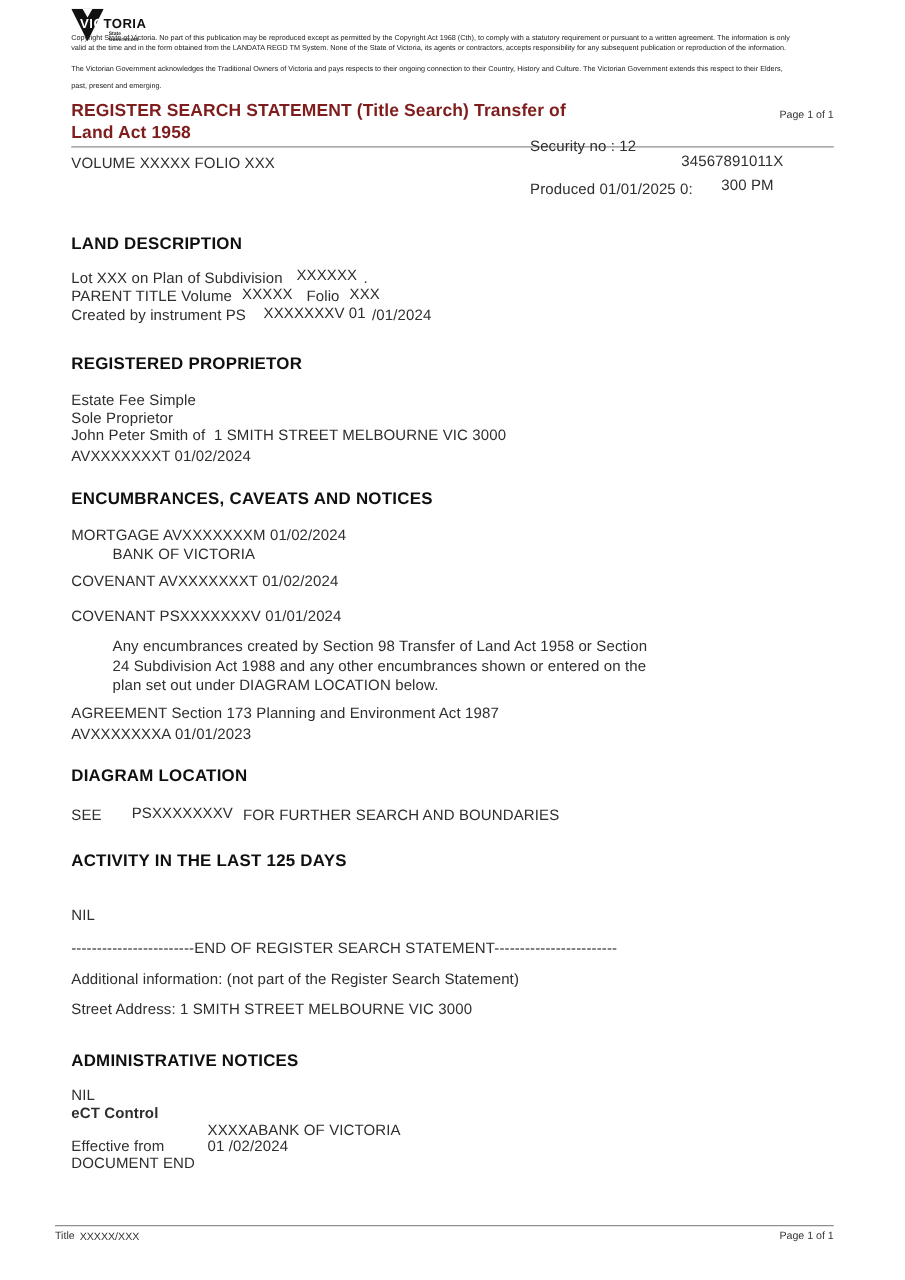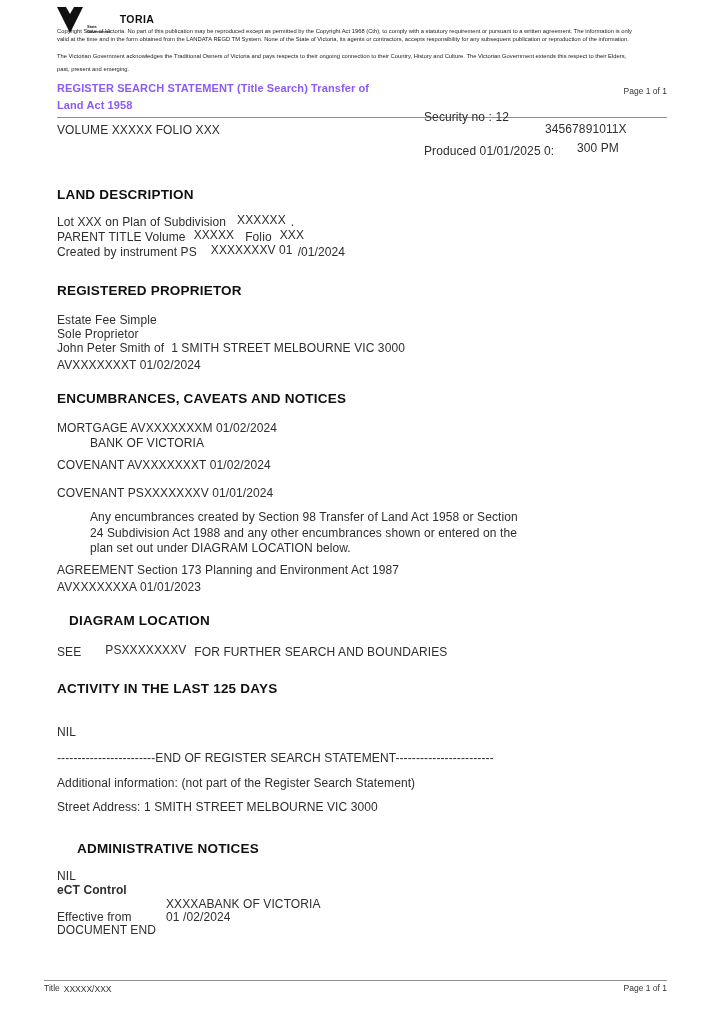--- a/index.html
+++ b/index.html
@@ -2,31 +2,31 @@
 <html><head>
 <meta charset="utf-8">
 <style>
   html,body{margin:0;padding:0;background:#ffffff;}
   .page{
     position:relative;width:724px;height:1024px;background:#ffffff;overflow:hidden;
     font-family:"Liberation Sans", sans-serif;color:#2e2e2e;
   }
   .line{position:absolute;white-space:pre;font-size:12px;line-height:14px;letter-spacing:.1px;color:#2e2e2e;}
   .h{position:absolute;white-space:pre;font-size:13.5px;line-height:15px;font-weight:700;letter-spacing:.2px;color:#101010;}
-  .title{position:absolute;white-space:pre-line;font-size:11px;line-height:16.5px;font-weight:700;color:#8b5cf6;letter-spacing:.1px;}
+  .title{position:absolute;white-space:pre-line;font-size:14px;line-height:16.5px;font-weight:700;color:#7f1d1d;letter-spacing:.1px;}
   .tiny{position:absolute;white-space:pre-line;font-size:5.8px;letter-spacing:0;color:#222;}
   .small{position:absolute;white-space:pre;font-size:8.5px;color:#333;}
   .rule{position:absolute;height:1px;background:#8f8f8f;}
   .val{position:relative;top:-2px;}
   .vallow{position:relative;top:1px;}
   .note{position:absolute;white-space:pre-line;font-size:12px;line-height:15.5px;letter-spacing:.1px;color:#2e2e2e;}
   .logo{position:absolute;left:57px;top:7px;width:120px;height:30px;}
   .logo .tri{position:absolute;left:0;top:0;}
   .logo .word{position:absolute;left:7px;top:6px;font-size:10.5px;font-weight:700;letter-spacing:.4px;color:#101010;white-space:pre;}
-  .logo .word .inv{color:#ffffff;margin-left:37px;}
+  .logo .word .inv{color:#ffffff;}
   .logo .sub{position:absolute;left:30px;top:18px;font-size:4px;line-height:4.6px;color:#1a1a1a;white-space:pre-line;font-weight:700;}
 </style>
 </head>
 <body>
 
 <div class="page">
 
   <div class="logo">
     <svg class="tri" width="26" height="27" viewBox="0 0 26 27">
       <polygon points="0,0 26,0 13,26" fill="#111111"></polygon>
@@ -69,31 +69,31 @@
   <div class="line" style="left:57px;top:421px;">MORTGAGE AVXXXXXXXM 01/02/2024</div>
   <div class="line" style="left:90px;top:436px;">BANK OF VICTORIA</div>
   <div class="line" style="left:57px;top:458px;">COVENANT AVXXXXXXXT 01/02/2024</div>
   <div class="line" style="left:57px;top:486px;">COVENANT PSXXXXXXXV 01/01/2024</div>
   <div class="note" style="left:90px;top:510px;width:450px;">Any encumbrances created by Section 98 Transfer of Land Act 1958 or Section
 24 Subdivision Act 1988 and any other encumbrances shown or entered on the
 plan set out under DIAGRAM LOCATION below.</div>
   <div class="line" style="left:57px;top:563px;">AGREEMENT Section 173 Planning and Environment Act 1987</div>
   <div class="line" style="left:57px;top:580px;">AVXXXXXXXA 01/01/2023</div>
 
-  <div class="h" style="left:57px;top:613px;margin-left:12px;">DIAGRAM LOCATION</div>
+  <div class="h" style="left:57px;top:613px;">DIAGRAM LOCATION</div>
   <div class="line" style="left:57px;top:645px;"><span>SEE</span><span class="val" style="margin-left:24px;text-align:center;">PSXXXXXXXV</span><span style="margin-left:8px;">FOR FURTHER SEARCH AND BOUNDARIES</span></div>
 
   <div class="h" style="left:57px;top:681px;">ACTIVITY IN THE LAST 125 DAYS</div>
   <div class="line" style="left:57px;top:725px;">NIL</div>
 
   <div class="line" style="left:57px;top:751px;">------------------------END OF REGISTER SEARCH STATEMENT------------------------</div>
   <div class="line" style="left:57px;top:776px;">Additional information: (not part of the Register Search Statement)</div>
   <div class="line" style="left:57px;top:800px;">Street Address: 1 SMITH STREET MELBOURNE VIC 3000</div>
 
-  <div class="h" style="left:57px;top:841px;margin-left:20px;">ADMINISTRATIVE NOTICES</div>
+  <div class="h" style="left:57px;top:841px;">ADMINISTRATIVE NOTICES</div>
   <div class="line" style="left:57px;top:869px;">NIL</div>
   <div class="line" style="left:57px;top:883px;font-weight:bold;">eCT Control</div>
   <div class="line" style="left:166px;top:897px;">XXXXABANK OF VICTORIA</div>
   <div class="line" style="left:57px;top:910px;">Effective from</div>
   <div class="line" style="left:166px;top:910px;">01 /02/2024</div>
   <div class="line" style="left:57px;top:923px;">DOCUMENT END</div>
 
   <div class="rule" style="left:44px;top:980px;width:623px;"></div>
   <div class="small" style="left:44px;top:983px;"><span>Title</span><span class="vallow" style="margin-left:4px;">XXXXX/XXX</span></div>
   <div class="small" style="left:57px;top:983px;width:610px;text-align:right;">Page 1 of 1</div>

